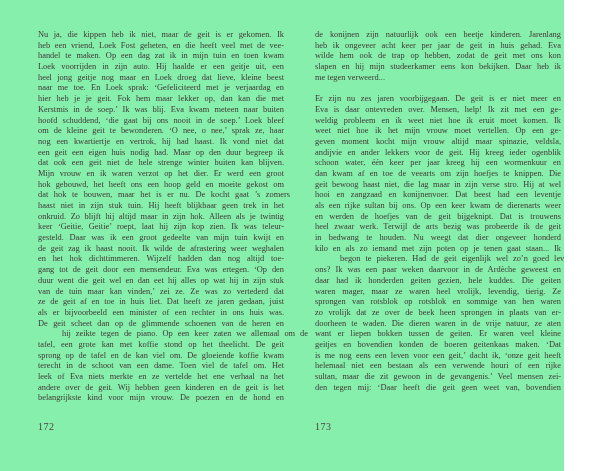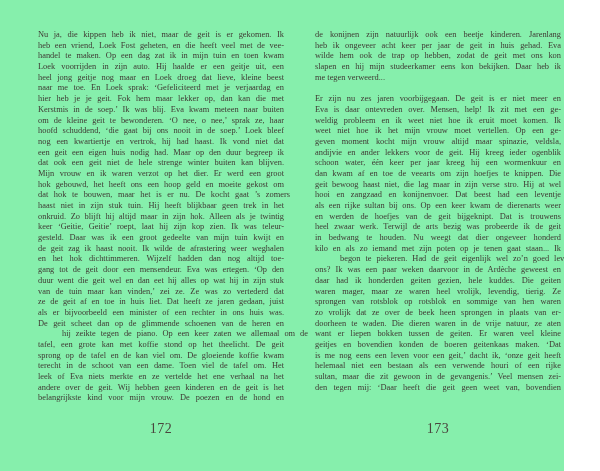--- a/index.html
+++ b/index.html
@@ -29,43 +29,43 @@
     font-size: 8.4px;
     line-height: 10.7px;
     height: 10.7px;
     overflow: visible;
   }
   .paragraph + .paragraph { margin-top: 10.7px; }
   .page-number {
     position: absolute;
     top: 391px; left: 0;
     width: 100%;
-    text-align: center;
-    font-size: 14px;
+    text-align: left;
+    font-size: 10px;
     color: #4a443d;
     letter-spacing: 0.5px;
   }
 </style>
 </head>
 <body>
 
 <div class="spread">
   <div class="page page-left">
     <div class="text-block">
         <div class="paragraph">
           <div class="line justify" style="word-spacing: 3.46514px;"><span>Nu ja, die kippen heb ik niet, maar de geit is er gekomen. Ik</span></div>
           <div class="line justify" style="word-spacing: 2.51562px;"><span>heb een vriend, Loek Fost geheten, en die heeft veel met de vee-</span></div>
           <div class="line justify" style="word-spacing: 2.92909px;"><span>handel te maken. Op een dag zat ik in mijn tuin en toen kwam</span></div>
           <div class="line justify" style="word-spacing: 3.94886px;"><span>Loek voorrijden in zijn auto. Hij haalde er een geitje uit, een</span></div>
           <div class="line justify" style="word-spacing: 3.25142px;"><span>heel jong geitje nog maar en Loek droeg dat lieve, kleine beest</span></div>
           <div class="line justify" style="word-spacing: 3.27656px;"><span>naar me toe. En Loek sprak: ‘Gefeliciteerd met je verjaardag en</span></div>
           <div class="line justify" style="word-spacing: 3.41226px;"><span>hier heb je je geit. Fok hem maar lekker op, dan kan die met</span></div>
           <div class="line justify" style="word-spacing: 2.94744px;"><span>Kerstmis in de soep.’ Ik was blij. Eva kwam meteen naar buiten</span></div>
+          <div class="line justify" style="word-spacing: 2.98864px;"><span>hoofd schuddend, ‘die gaat bij ons nooit in de soep.’ Loek bleef</span></div>
           <div class="line justify" style="word-spacing: 2.95573px;"><span>om de kleine geit te bewonderen. ‘O nee, o nee,’ sprak ze, haar</span></div>
-          <div class="line justify" style="word-spacing: 2.98864px;"><span>hoofd schuddend, ‘die gaat bij ons nooit in de soep.’ Loek bleef</span></div>
           <div class="line justify" style="word-spacing: 3.77841px;"><span>nog een kwartiertje en vertrok, hij had haast. Ik vond niet dat</span></div>
           <div class="line justify" style="word-spacing: 2.76693px;"><span>een geit een eigen huis nodig had. Maar op den duur begreep ik</span></div>
           <div class="line justify" style="word-spacing: 3.41903px;"><span>dat ook een geit niet de hele strenge winter buiten kan blijven.</span></div>
           <div class="line justify" style="word-spacing: 3.34766px;"><span>Mijn vrouw en ik waren verzot op het dier. Er werd een groot</span></div>
           <div class="line justify" style="word-spacing: 2.99432px;"><span>hok gebouwd, het heeft ons een hoop geld en moeite gekost om</span></div>
           <div class="line justify" style="word-spacing: 3.51923px;"><span>dat hok te bouwen, maar het is er nu. De kocht gaat ’s zomers</span></div>
           <div class="line justify" style="word-spacing: 3.34635px;"><span>haast niet in zijn stuk tuin. Hij heeft blijkbaar geen trek in het</span></div>
           <div class="line justify" style="word-spacing: 2.47266px;"><span>onkruid. Zo blijft hij altijd maar in zijn hok. Alleen als je twintig</span></div>
           <div class="line justify" style="word-spacing: 3.40909px;"><span>keer ‘Geitie, Geitie’ roept, laat hij zijn kop zien. Ik was teleur-</span></div>
           <div class="line justify" style="word-spacing: 3.50426px;"><span>gesteld. Daar was ik een groot gedeelte van mijn tuin kwijt en</span></div>

